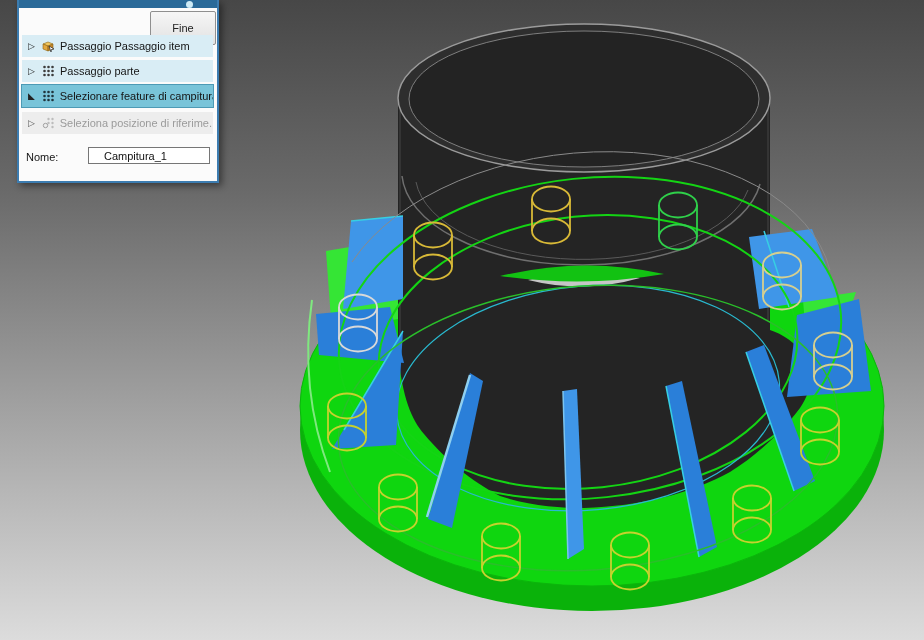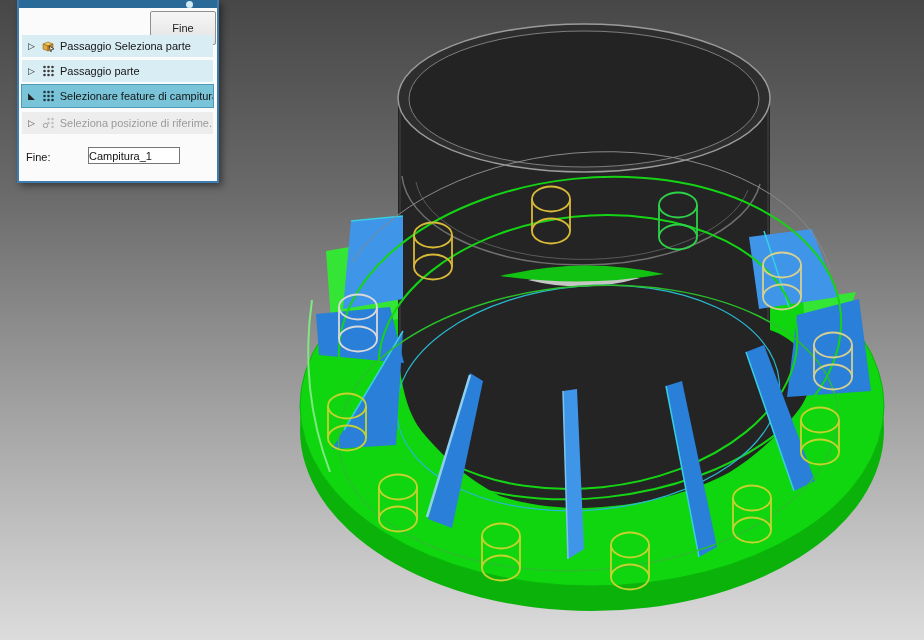--- a/index.html
+++ b/index.html
@@ -33,21 +33,21 @@
   .row-selected{background:#79c4d9;outline:1px solid #4d9ab5;}
   .row-disabled{background:#ededed;color:#9b9b9b;}
   .tri{font-size:9px;line-height:9px;color:#222;width:9px;display:inline-block;}
   .row-disabled .tri{color:#555;}
   .icon{width:13px;height:12px;display:inline-block;flex:0 0 13px;}
   .step-label{white-space:nowrap;overflow:hidden;}
   .name-row{position:absolute;left:7px;top:151px;}
   .name-input{
     position:absolute;left:69px;top:147px;width:90px;height:15px;
     border:1px solid #767676;font-size:11px;font-family:"Liberation Sans",sans-serif;
-    padding:0 0;background:#fff;color:#111;
+    padding:0 15px;background:#fff;color:#111;
   }
 </style>
 </head>
 <body>
 
 <svg id="viewport" viewBox="0 0 924 640" xmlns="http://www.w3.org/2000/svg">
 
   <g>
     <ellipse cx="592" cy="430" rx="292" ry="181" style="fill:var(--flange-side)"></ellipse>
     <ellipse cx="592" cy="406" rx="292" ry="180" style="fill:var(--flange-face);stroke:var(--flange-edge);stroke-width:1"></ellipse>
@@ -196,21 +196,21 @@
   <div class="step-row row-normal" style="top:35px">
     <span class="tri">▷</span>
     <span class="icon">
       <svg width="13" height="12" viewBox="0 0 13 12">
           <polygon points="1,4 6,2 11,4 6,6" fill="#f2c75e" stroke="#8a6316" stroke-width="0.6"></polygon>
           <polygon points="1,4 6,6 6,11 1,9" fill="#e3a73e" stroke="#8a6316" stroke-width="0.6"></polygon>
           <polygon points="11,4 6,6 6,11 11,9" fill="#c8872a" stroke="#8a6316" stroke-width="0.6"></polygon>
           <polygon points="7,6 12,9 9.5,9.5 9,12" fill="#fff" stroke="#222" stroke-width="0.7"></polygon>
         </svg>
     </span>
-    <span class="step-label">Passaggio Seleziona parte</span>
+    <span class="step-label">Passaggio Passaggio item</span>
   </div>
 
   <div class="step-row row-normal" style="top:60px">
     <span class="tri">▷</span>
     <span class="icon">
       <svg width="13" height="12" viewBox="0 0 13 12">
           <g fill="#3c3c3c">
             <circle cx="2.5" cy="2" r="1.3"></circle>
             <circle cx="6.5" cy="2" r="1.3"></circle>
             <circle cx="10.5" cy="2" r="1.3"></circle>
@@ -256,15 +256,15 @@
             <circle cx="6.5" cy="6" r="1.2"></circle>
             <circle cx="10.5" cy="6" r="1.2"></circle>
             <circle cx="10.5" cy="10" r="1.2"></circle>
           </g>
           <circle cx="3.5" cy="8.5" r="2.2" fill="none" stroke="#a0a0a0" stroke-width="1"></circle>
         </svg>
     </span>
     <span class="step-label">Seleziona posizione di riferime...</span>
   </div>
 
-  <span class="name-row">Fine:</span>
+  <span class="name-row">Nome:</span>
   <input class="name-input" type="text" value="Campitura_1" style="">
 </div>
 
 </body></html>

